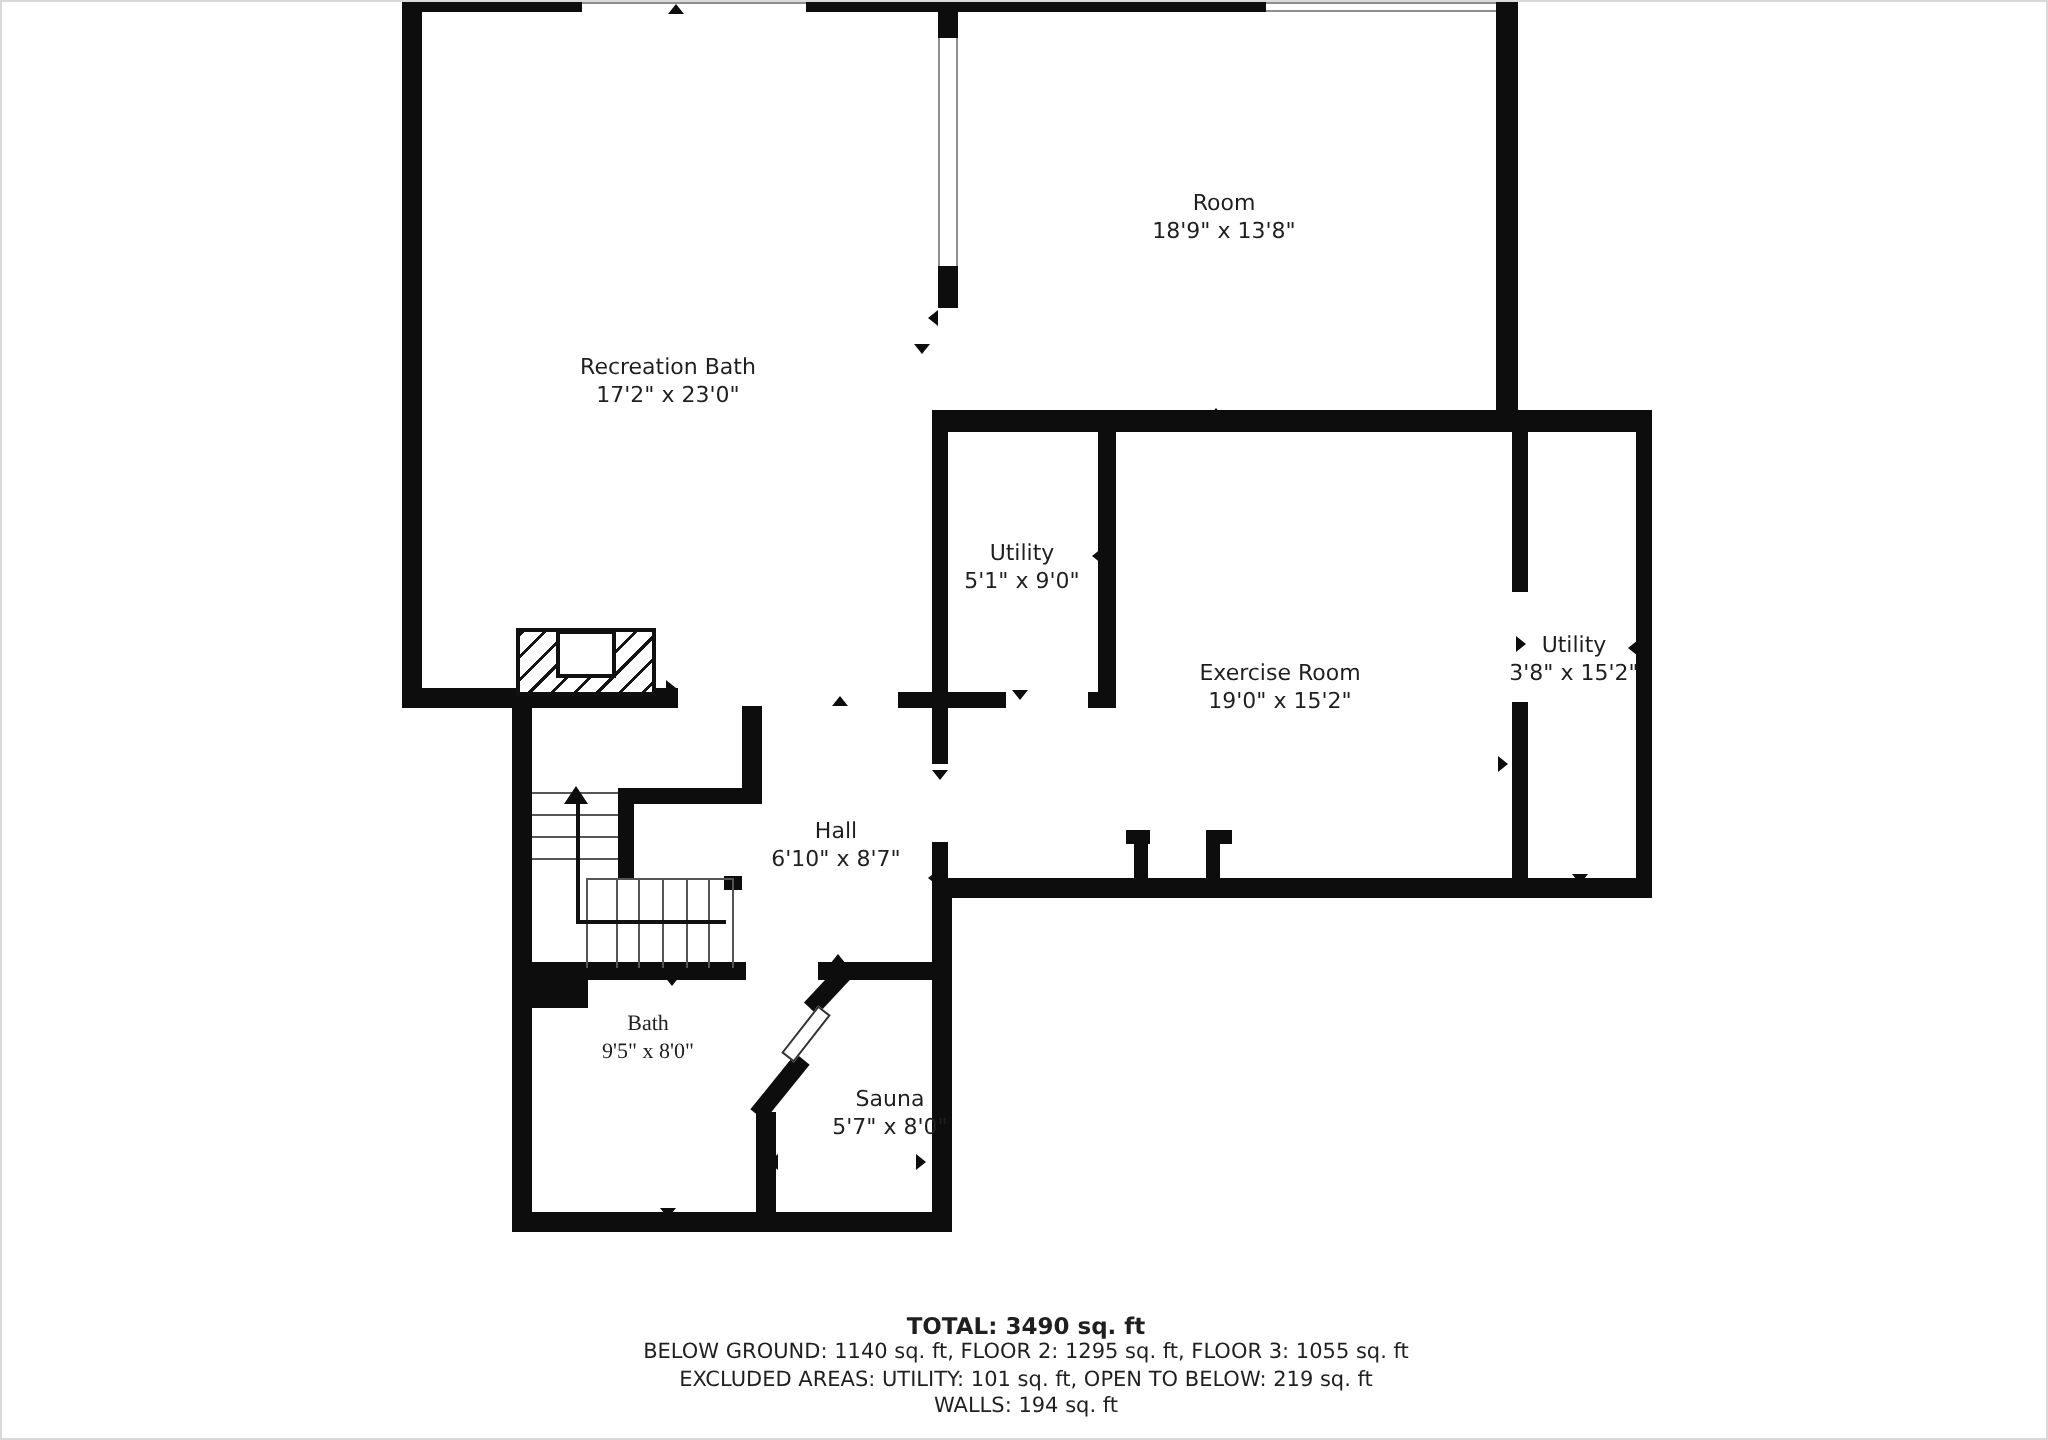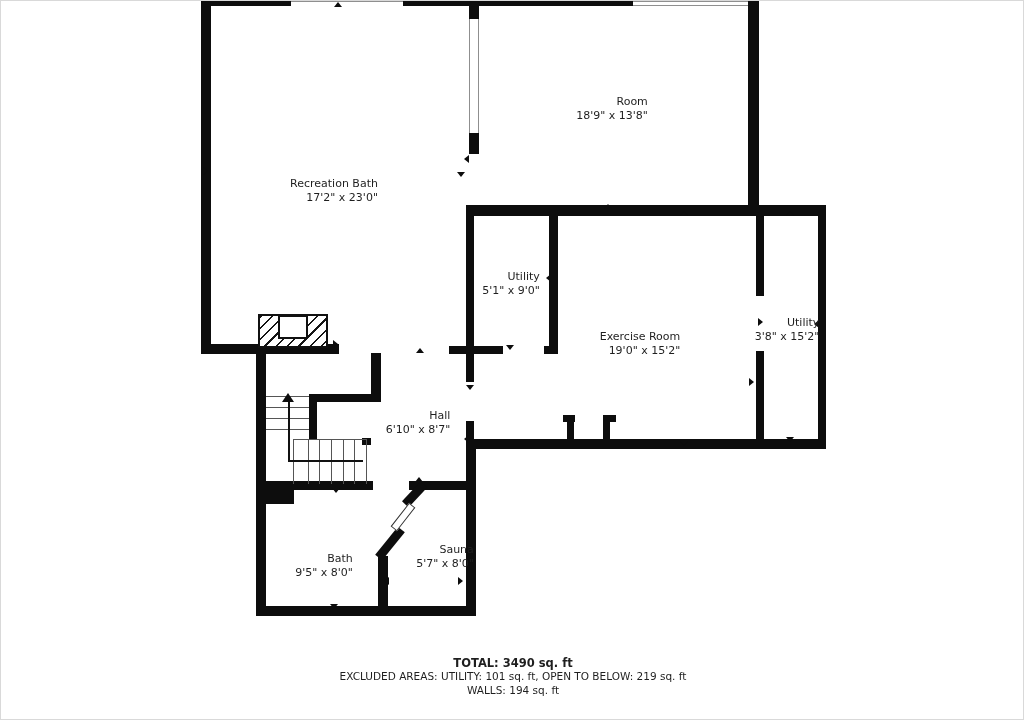--- a/index.html
+++ b/index.html
@@ -7,21 +7,21 @@
   #stage{position:relative;width:1024px;height:720px;background:#ffffff;
          border:1px solid #d9d9d9;box-sizing:border-box;overflow:hidden;
          font-family:"DejaVu Sans", sans-serif;}
   #plan{position:absolute;left:0;top:0;width:1024px;height:620px;}
   .wall{position:absolute;background:#0d0d0d;}
   .win{position:absolute;background:#ffffff;box-sizing:border-box;}
   .mk{position:absolute;width:0;height:0;}
   .sline{position:absolute;background:#555555;}
   .aline{position:absolute;background:#111111;}
   .diag{position:absolute;transform-origin:center center;}
-  .room-label{position:absolute;transform:translateX(-50%);text-align:right;
+  .room-label{position:absolute;transform:translateX(-50%);text-align:center;
               white-space:nowrap;color:#1f1f1f;font-size:11px;line-height:14px;}
   .fireplace-outer{position:absolute;box-sizing:border-box;border:2px solid #111;
       background:repeating-linear-gradient(135deg,#151515 0,#151515 1.5px,#ffffff 1.5px,#ffffff 8px);}
   .fireplace-inner{position:absolute;box-sizing:border-box;border:2px solid #111;background:#ffffff;}
   .footer{position:absolute;left:0;top:655px;width:1024px;text-align:center;color:#1f1f1f;}
   .f-total{font-size:11.5px;font-weight:bold;line-height:14px;}
   .f-line{font-size:10.5px;line-height:13.5px;}
 </style>
 </head>
 <body>
@@ -126,27 +126,28 @@
         <div>19'0" x 15'2"</div>
       </div>
       <div class="room-label" style="left: 786px; top: 315px;">
         <div>Utility</div>
         <div>3'8" x 15'2"</div>
       </div>
       <div class="room-label" style="left: 417px; top: 408px;">
         <div>Hall</div>
         <div>6'10" x 8'7"</div>
       </div>
-      <div class="room-label" style="left: 323px; top: 551px;">
+      <div class="room-label" style="left: 323px; top: 504px; font-family: Liberation Serif, serif;">
         <div>Bath</div>
         <div>9'5" x 8'0"</div>
       </div>
       <div class="room-label" style="left: 433px; top: 542px; margin-left: 11px;">
         <div>Sauna</div>
         <div>5'7" x 8'0"</div>
       </div>
     </div>
   <div class="footer">
     <div class="f-total">TOTAL: 3490 sq. ft</div>
+    <div class="f-line">BELOW GROUND: 1140 sq. ft, FLOOR 2: 1295 sq. ft, FLOOR 3: 1055 sq. ft</div>
     <div class="f-line">EXCLUDED AREAS: UTILITY: 101 sq. ft, OPEN TO BELOW: 219 sq. ft</div>
     <div class="f-line">WALLS: 194 sq. ft</div>
   </div>
 </div>
 
 </body></html>

